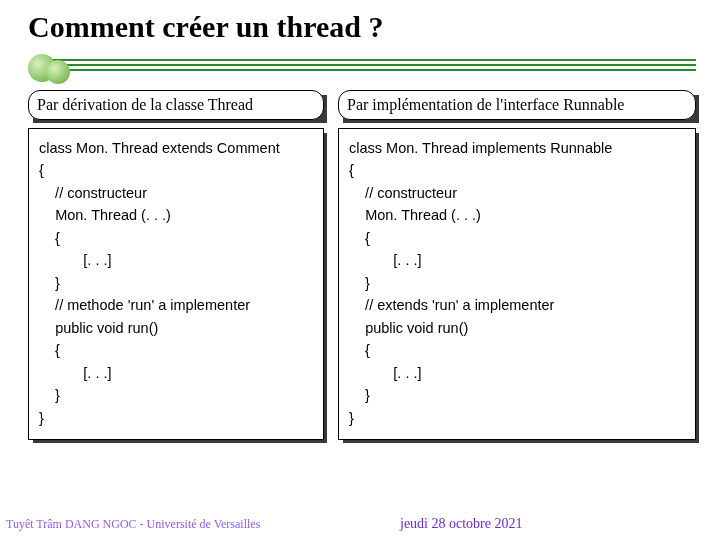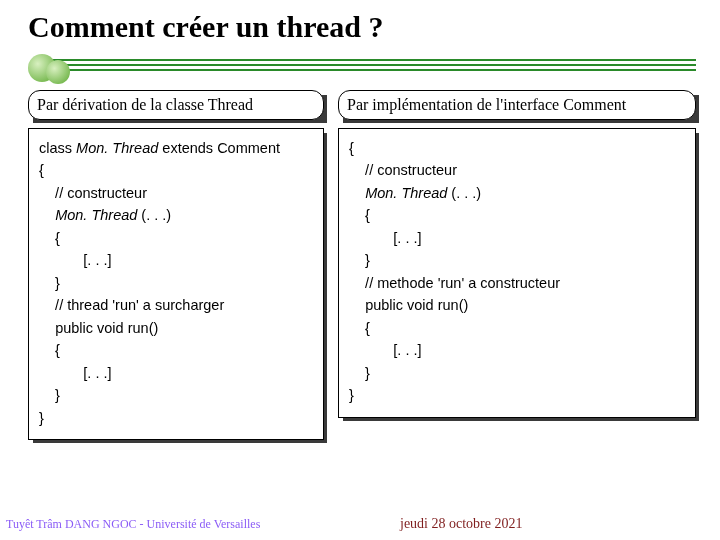--- a/index.html
+++ b/index.html
@@ -99,35 +99,35 @@
     border-radius: 12px;
   }
   .code-box {
     font-family: Arial, Helvetica, sans-serif;
     font-size: 14.5px;
     padding: 8px 10px 10px 10px;
     line-height: 1.55;
   }
   .code-box .line { white-space: pre; }
   .kw { font-weight: normal; }
-  .it { font-style: italic; }
+  .it { }
   .footer-left {
     position: absolute;
     left: 6px;
     bottom: 8px;
     font-size: 12px;
     color: #8b5cf6;
     font-family: "Times New Roman", serif;
   }
   .footer-right {
     position: absolute;
     left: 400px;
     bottom: 8px;
     font-size: 14px;
-    color: #7f1d1d;
+    color: #6d28d9;
     font-family: "Times New Roman", serif;
   }
 </style>
 </head>
 <body>
 
 <div class="title">Comment créer un thread ?</div>
 
 <div class="decor">
   <div class="lines"></div>
@@ -142,41 +142,42 @@
       <span>Par dérivation de la classe Thread</span>
     </div>
     <div class="box code-box">
       <div class="line"><span class="kw">class </span><span class="it">Mon. Thread</span><span class="kw"> extends Comment</span></div>
       <div class="line">{</div>
       <div class="line">    // constructeur</div>
       <div class="line"><span>    </span><span class="it">Mon. Thread</span><span> (. . .)</span></div>
       <div class="line">    {</div>
       <div class="line">           [. . .]</div>
       <div class="line">    }</div>
-      <div class="line">    // thread 'run' a surcharger</div>
+      <div class="line">    // methode 'run' a implementer</div>
       <div class="line"><span>    </span><span class="kw">public void run</span><span>()</span></div>
       <div class="line">    {</div>
       <div class="line">           [. . .]</div>
       <div class="line">    }</div>
       <div class="line">}</div>
     </div>
   </div>
 
   <div class="col col-right">
     <div class="box heading-box">
-      <span>Par implémentation de l'interface Comment</span>
+      <span>Par implémentation de l'interface Runnable</span>
     </div>
     <div class="box code-box">
+      <div class="line"><span class="kw">class </span><span class="it">Mon. Thread</span><span class="kw"> implements Runnable</span></div>
       <div class="line">{</div>
       <div class="line">    // constructeur</div>
       <div class="line"><span>    </span><span class="it">Mon. Thread</span><span> (. . .)</span></div>
       <div class="line">    {</div>
       <div class="line">           [. . .]</div>
       <div class="line">    }</div>
-      <div class="line">    // methode 'run' a constructeur</div>
+      <div class="line">    // extends 'run' a implementer</div>
       <div class="line"><span>    </span><span class="kw">public void run</span><span>()</span></div>
       <div class="line">    {</div>
       <div class="line">           [. . .]</div>
       <div class="line">    }</div>
       <div class="line">}</div>
     </div>
   </div>
 
 </div>
 

